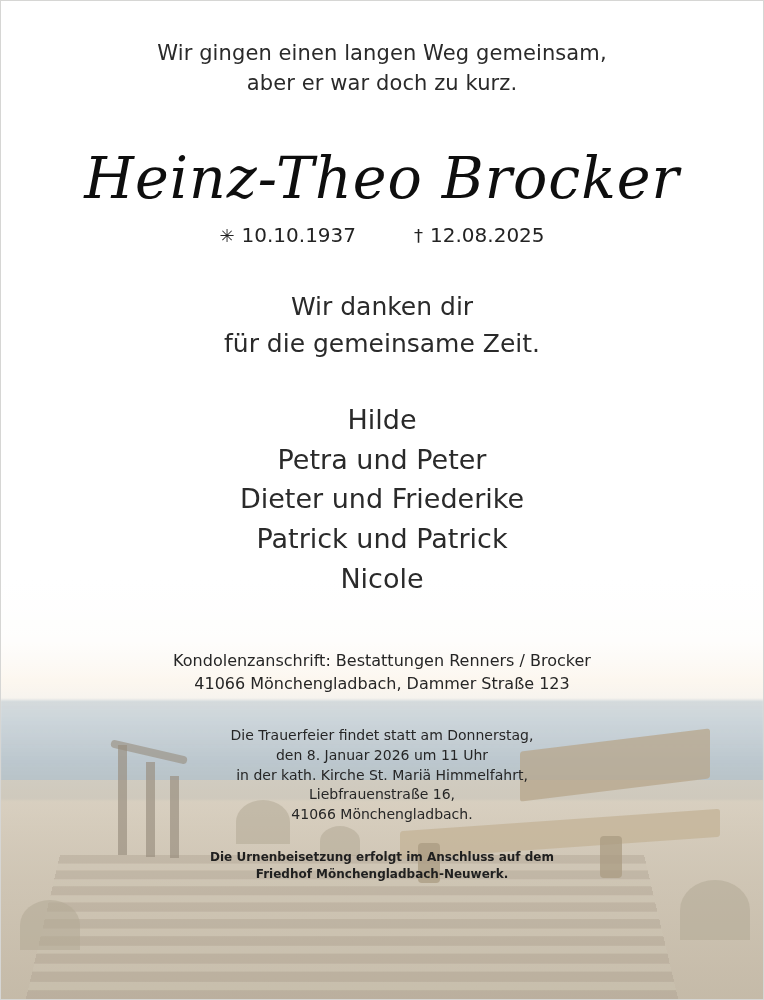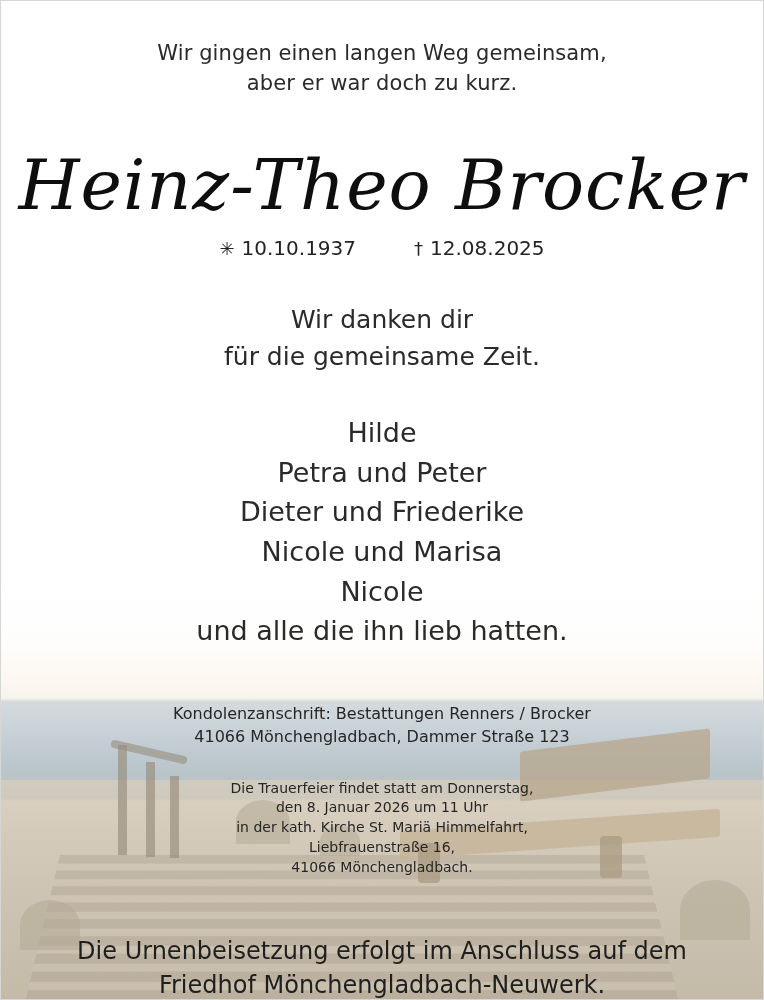--- a/index.html
+++ b/index.html
@@ -166,21 +166,21 @@
     margin-top: 38px;
     font-size: 21px;
     line-height: 1.44;
     color: #2a2a2a;
     letter-spacing: 0.1px;
   }
   .name {
     margin-top: 52px;
     font-family: "DejaVu Serif", serif;
     font-style: italic;
-    font-size: 70px;
+    font-size: 57px;
     line-height: 1;
     font-weight: 400;
     color: #0e0e0e;
     letter-spacing: 1px;
   }
   .dates {
     margin-top: 16px;
     font-size: 20px;
     color: #232323;
     display: flex;
@@ -210,24 +210,25 @@
     line-height: 1.42;
     color: #262626;
   }
   .ceremony {
     margin-top: 30px;
     font-size: 14px;
     line-height: 1.42;
     color: #262626;
   }
   .burial {
-    margin-top: 56px;
-    font-size: 24px;
+    margin-top: 24px;
+    font-size: 12px;
     line-height: 1.42;
     color: #1f1f1f;
+    font-weight: bold;
   }
   .line { display: block; }
 </style>
 </head>
 <body>
 
 <div class="page">
 
   <div class="bg">
     <div class="sea"></div>
@@ -269,23 +270,22 @@
 
     <div class="thanks">
       <span class="line">Wir danken dir</span>
       <span class="line">für die gemeinsame Zeit.</span>
     </div>
 
     <div class="family">
       <span class="line">Hilde</span>
       <span class="line">Petra und Peter</span>
       <span class="line">Dieter und Friederike</span>
-      <span class="line">Nicole und Marisa</span>
+      <span class="line">Patrick und Patrick</span>
       <span class="line">Nicole</span>
-      <span class="line">und alle die ihn lieb hatten.</span>
     </div>
 
     <div class="address">
       <span class="line">Kondolenzanschrift: Bestattungen Renners / Brocker</span>
       <span class="line">41066 Mönchengladbach, Dammer Straße 123</span>
     </div>
 
     <div class="ceremony">
       <span class="line">Die Trauerfeier findet statt am Donnerstag,</span>
       <span class="line">den 8. Januar 2026 um 11 Uhr</span>

